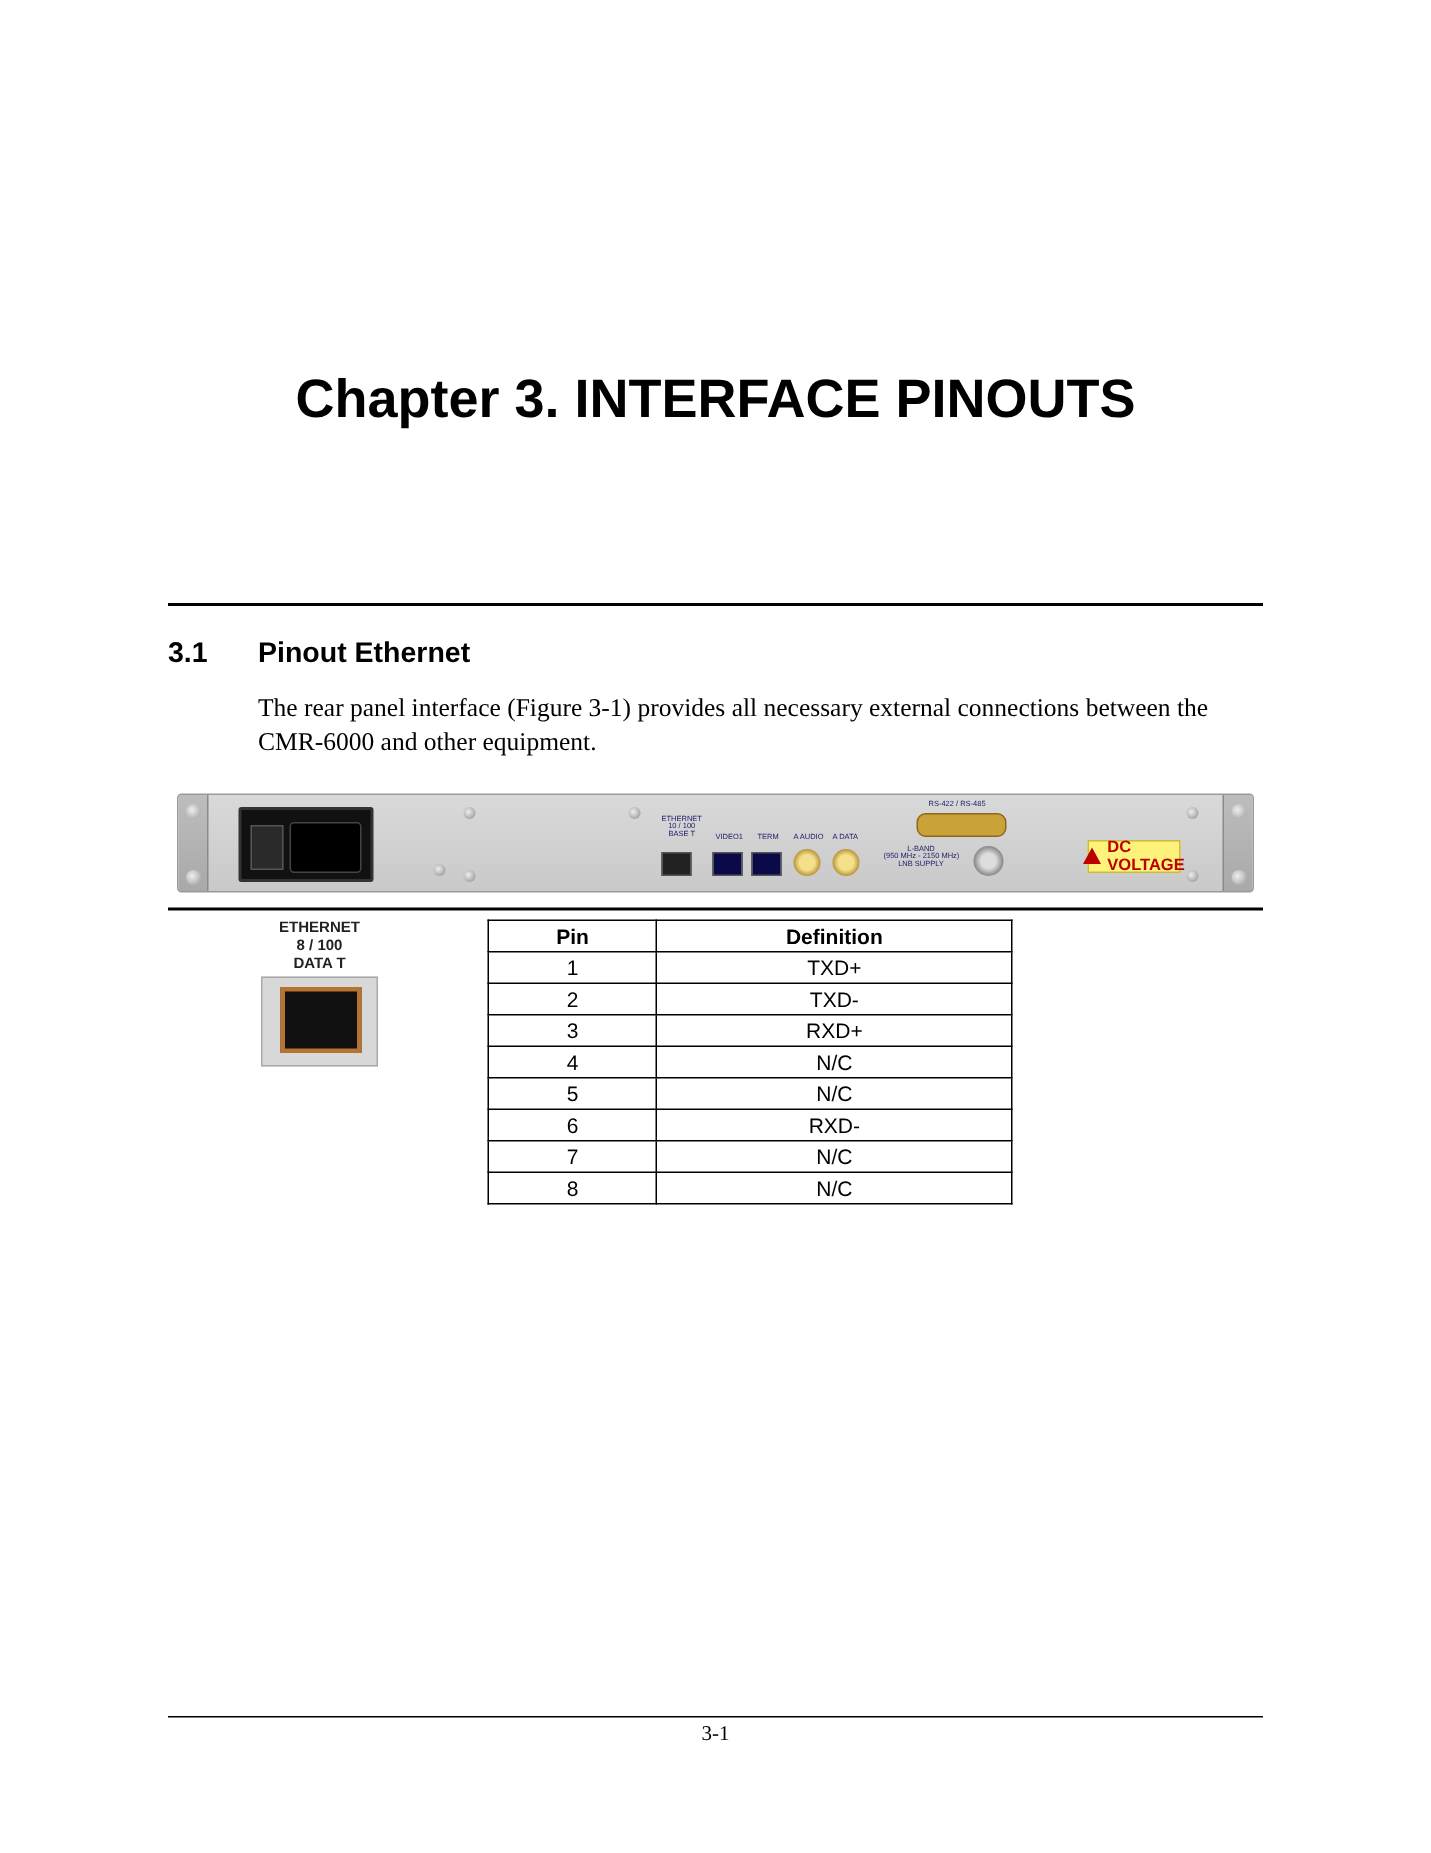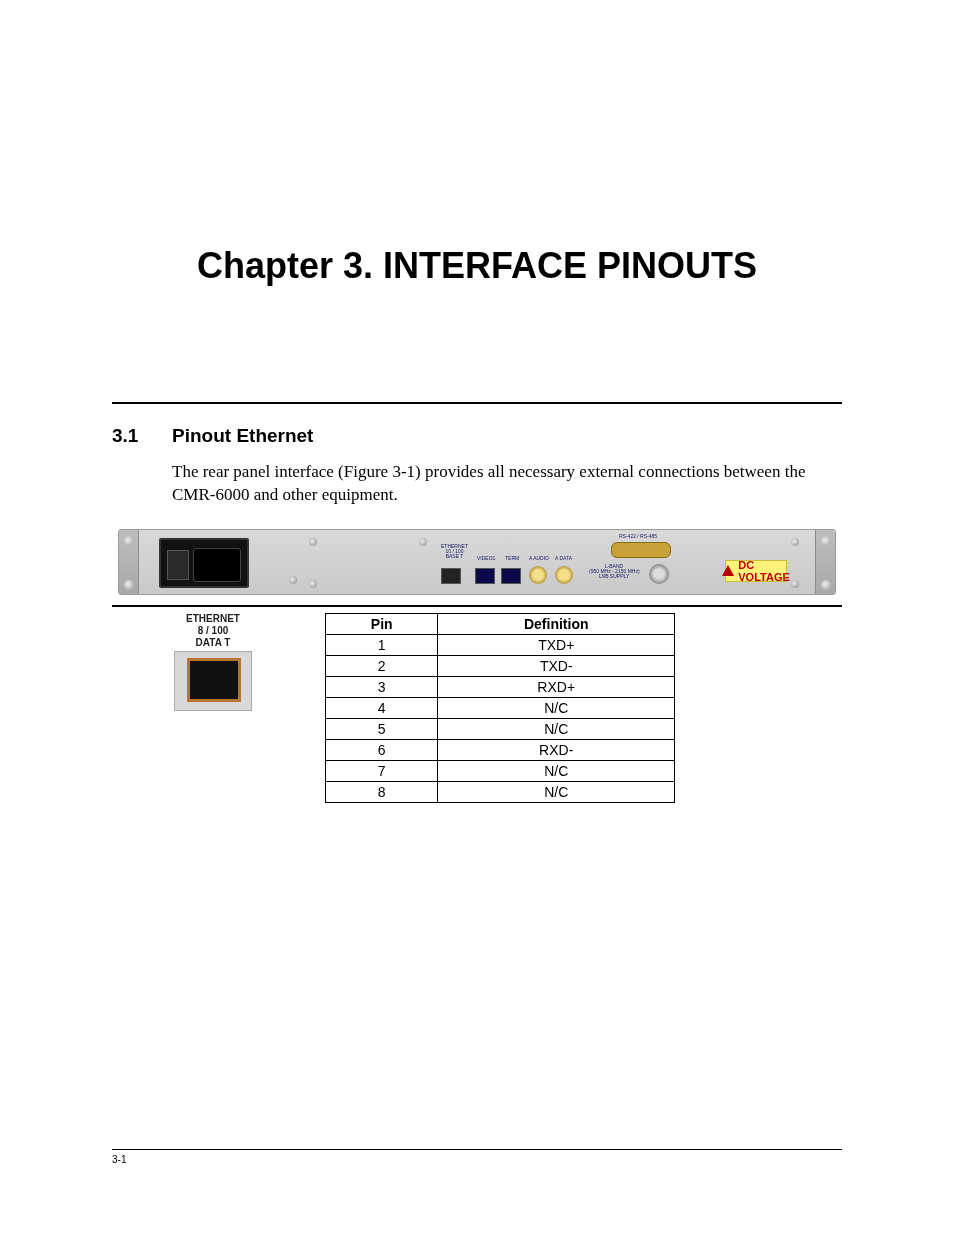--- a/index.html
+++ b/index.html
@@ -32,21 +32,21 @@
   .sec32-row { display: flex; align-items: flex-start; margin-left: 60px; gap: 71px; }
   .eth-figure { width: 82px; }
   .eth-figure .cap { font-family: Arial, Helvetica, sans-serif; font-weight: bold; font-size: 10px; text-align: center; line-height: 1.2; color: #222; }
   .eth-figure .jack { width: 78px; height: 60px; margin: 2px auto 0 auto; background: #d8d8d8; border: 1px solid #aaa; position: relative; }
   .eth-figure .jack .inner { position: absolute; left: 12px; top: 6px; width: 54px; height: 44px; background: #111; border: 3px solid #b87333; }
   .pin-table { border-collapse: collapse; width: 350px; font-family: Arial, Helvetica, sans-serif; font-size: 14px; }
   .pin-table th, .pin-table td { border: 1px solid #000; padding: 2px 8px; text-align: center; }
   .pin-table th { font-weight: bold; }
   .footer { position: absolute; left: 112px; right: 112px; bottom: 70px; }
   .footer hr { border: none; border-top: 1px solid #000; }
-  .footer .pg { text-align: left; font-size: 10px; margin-top: 4px; font-family: Liberation Sans, sans-serif; }
+  .footer .pg { text-align: center; font-size: 14px; margin-top: 4px; font-family: Liberation Serif, serif; }
 </style>
 </head>
 <body>
 
 <div class="page">
 
   <h1 class="chapter-title">Chapter 3. INTERFACE PINOUTS</h1>
 
   <hr class="section-rule">
   <div class="section-head">

